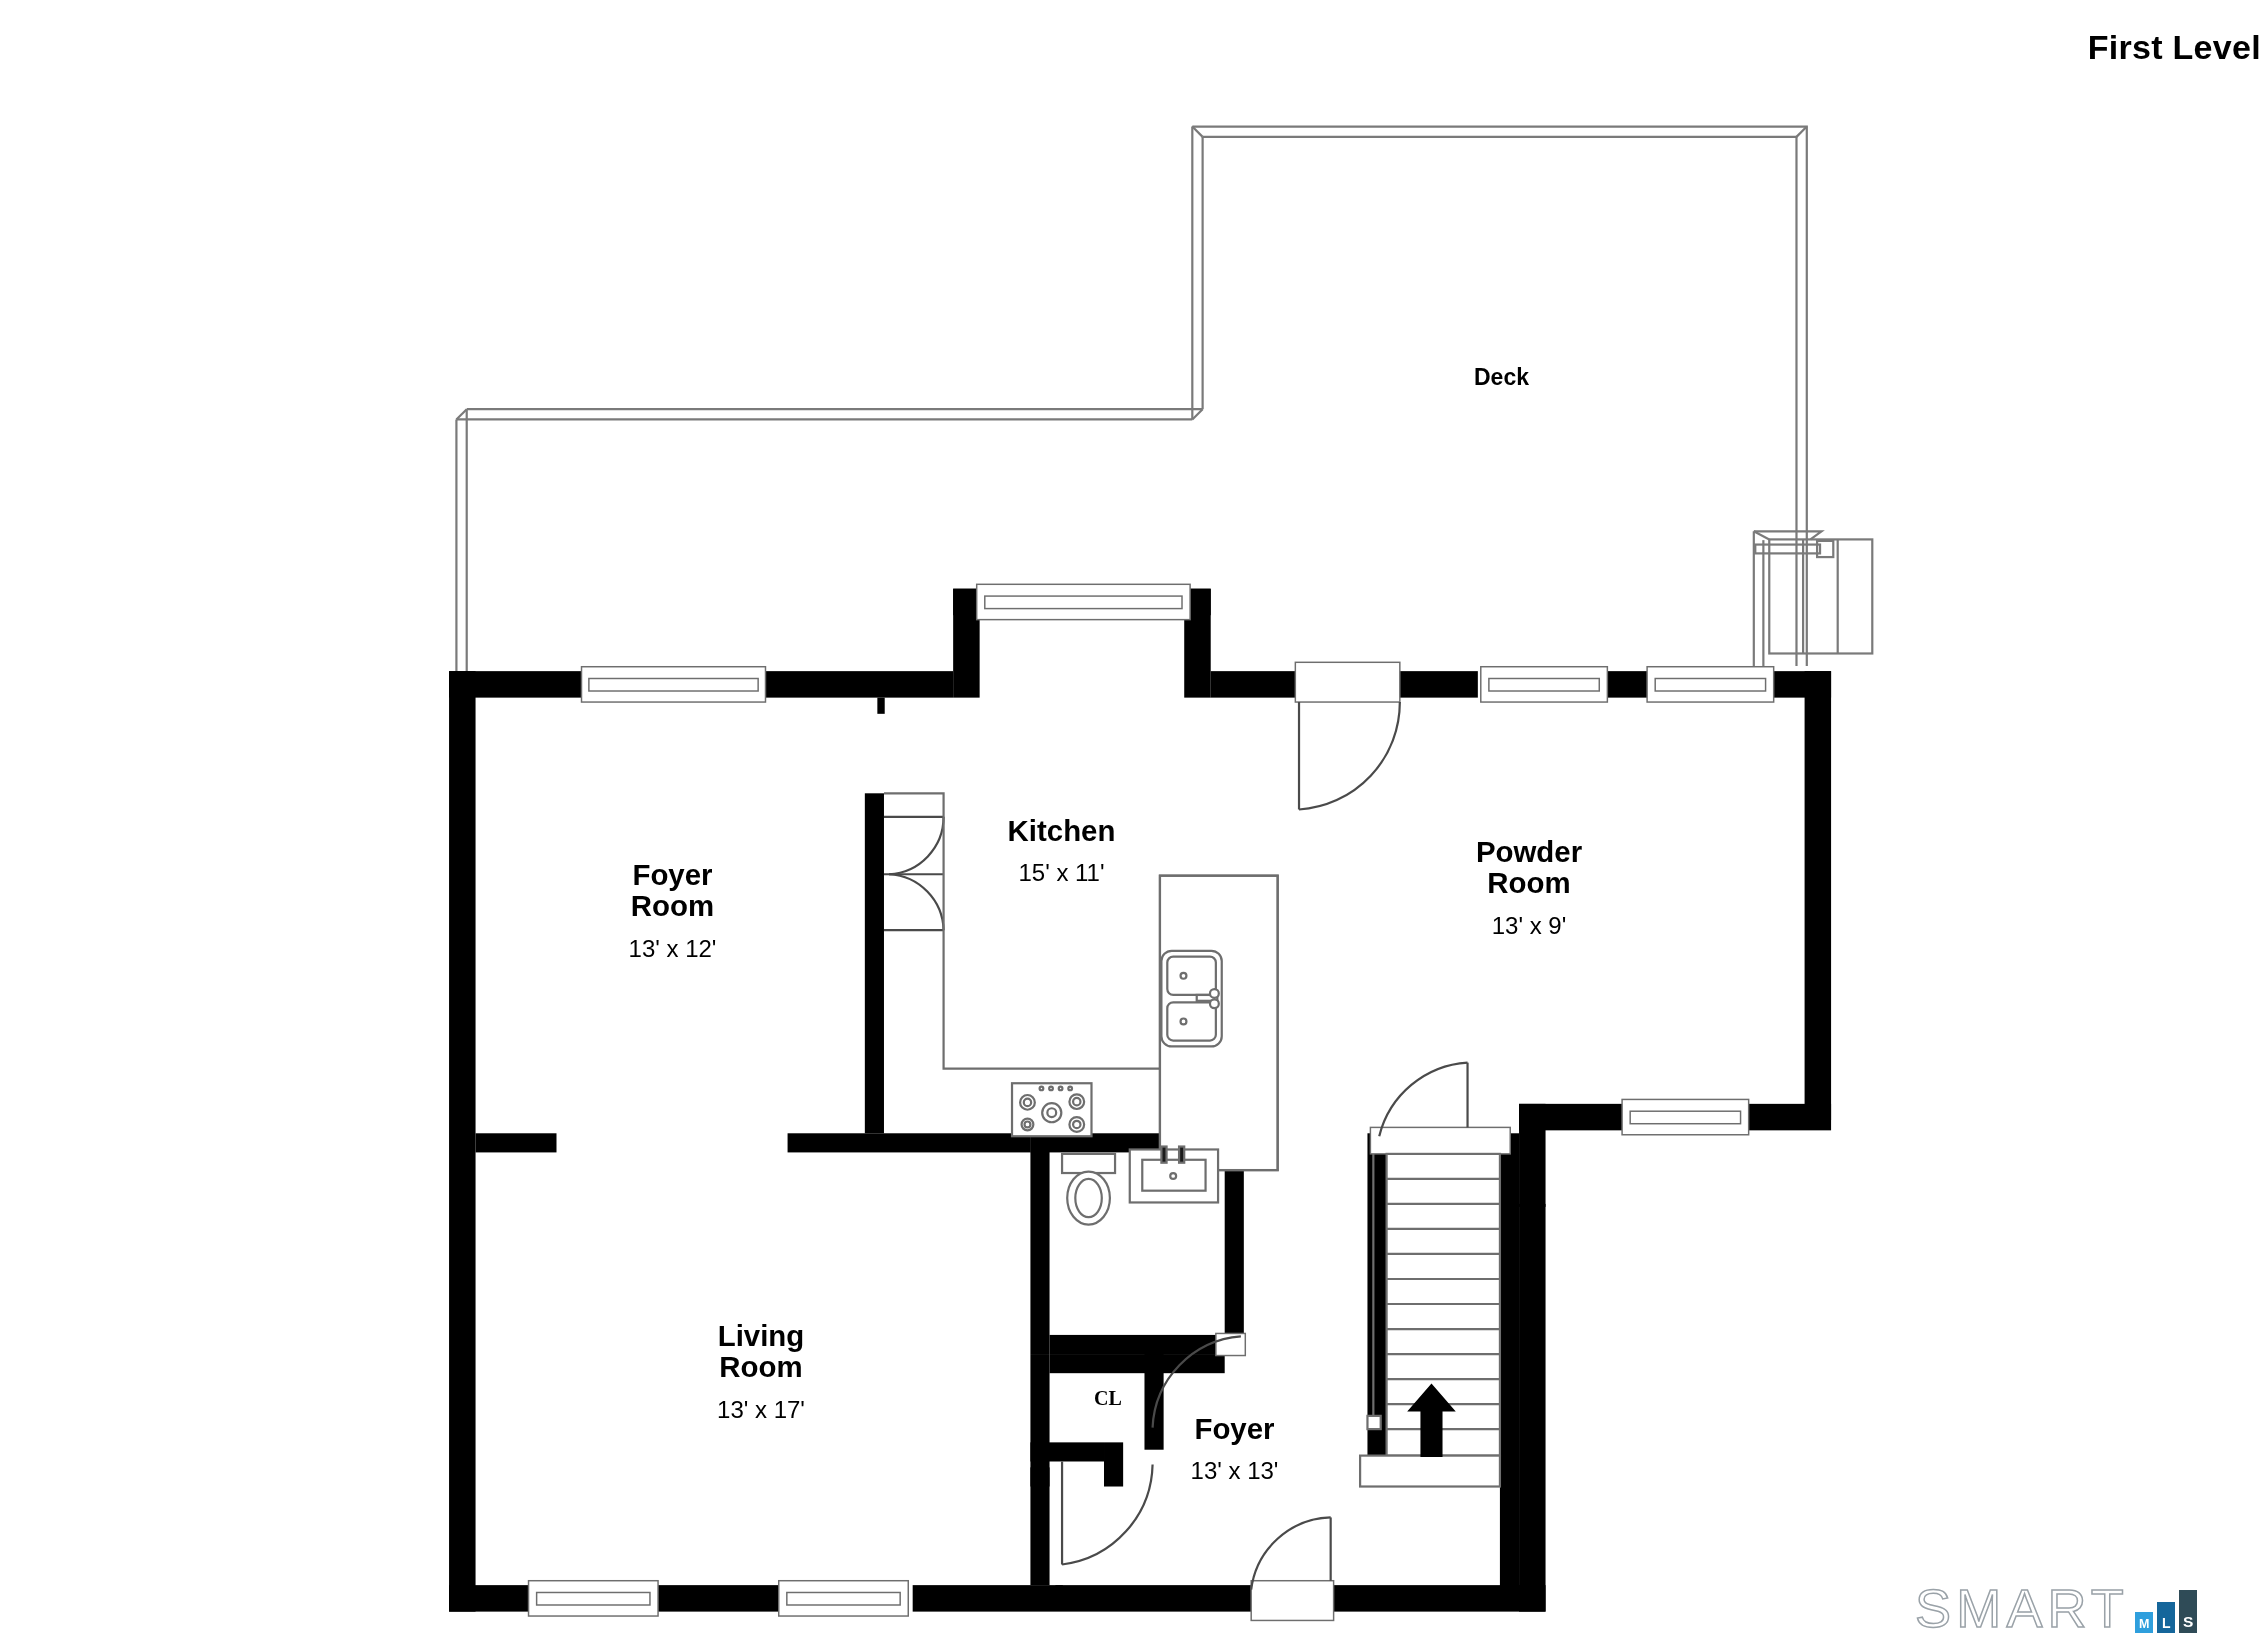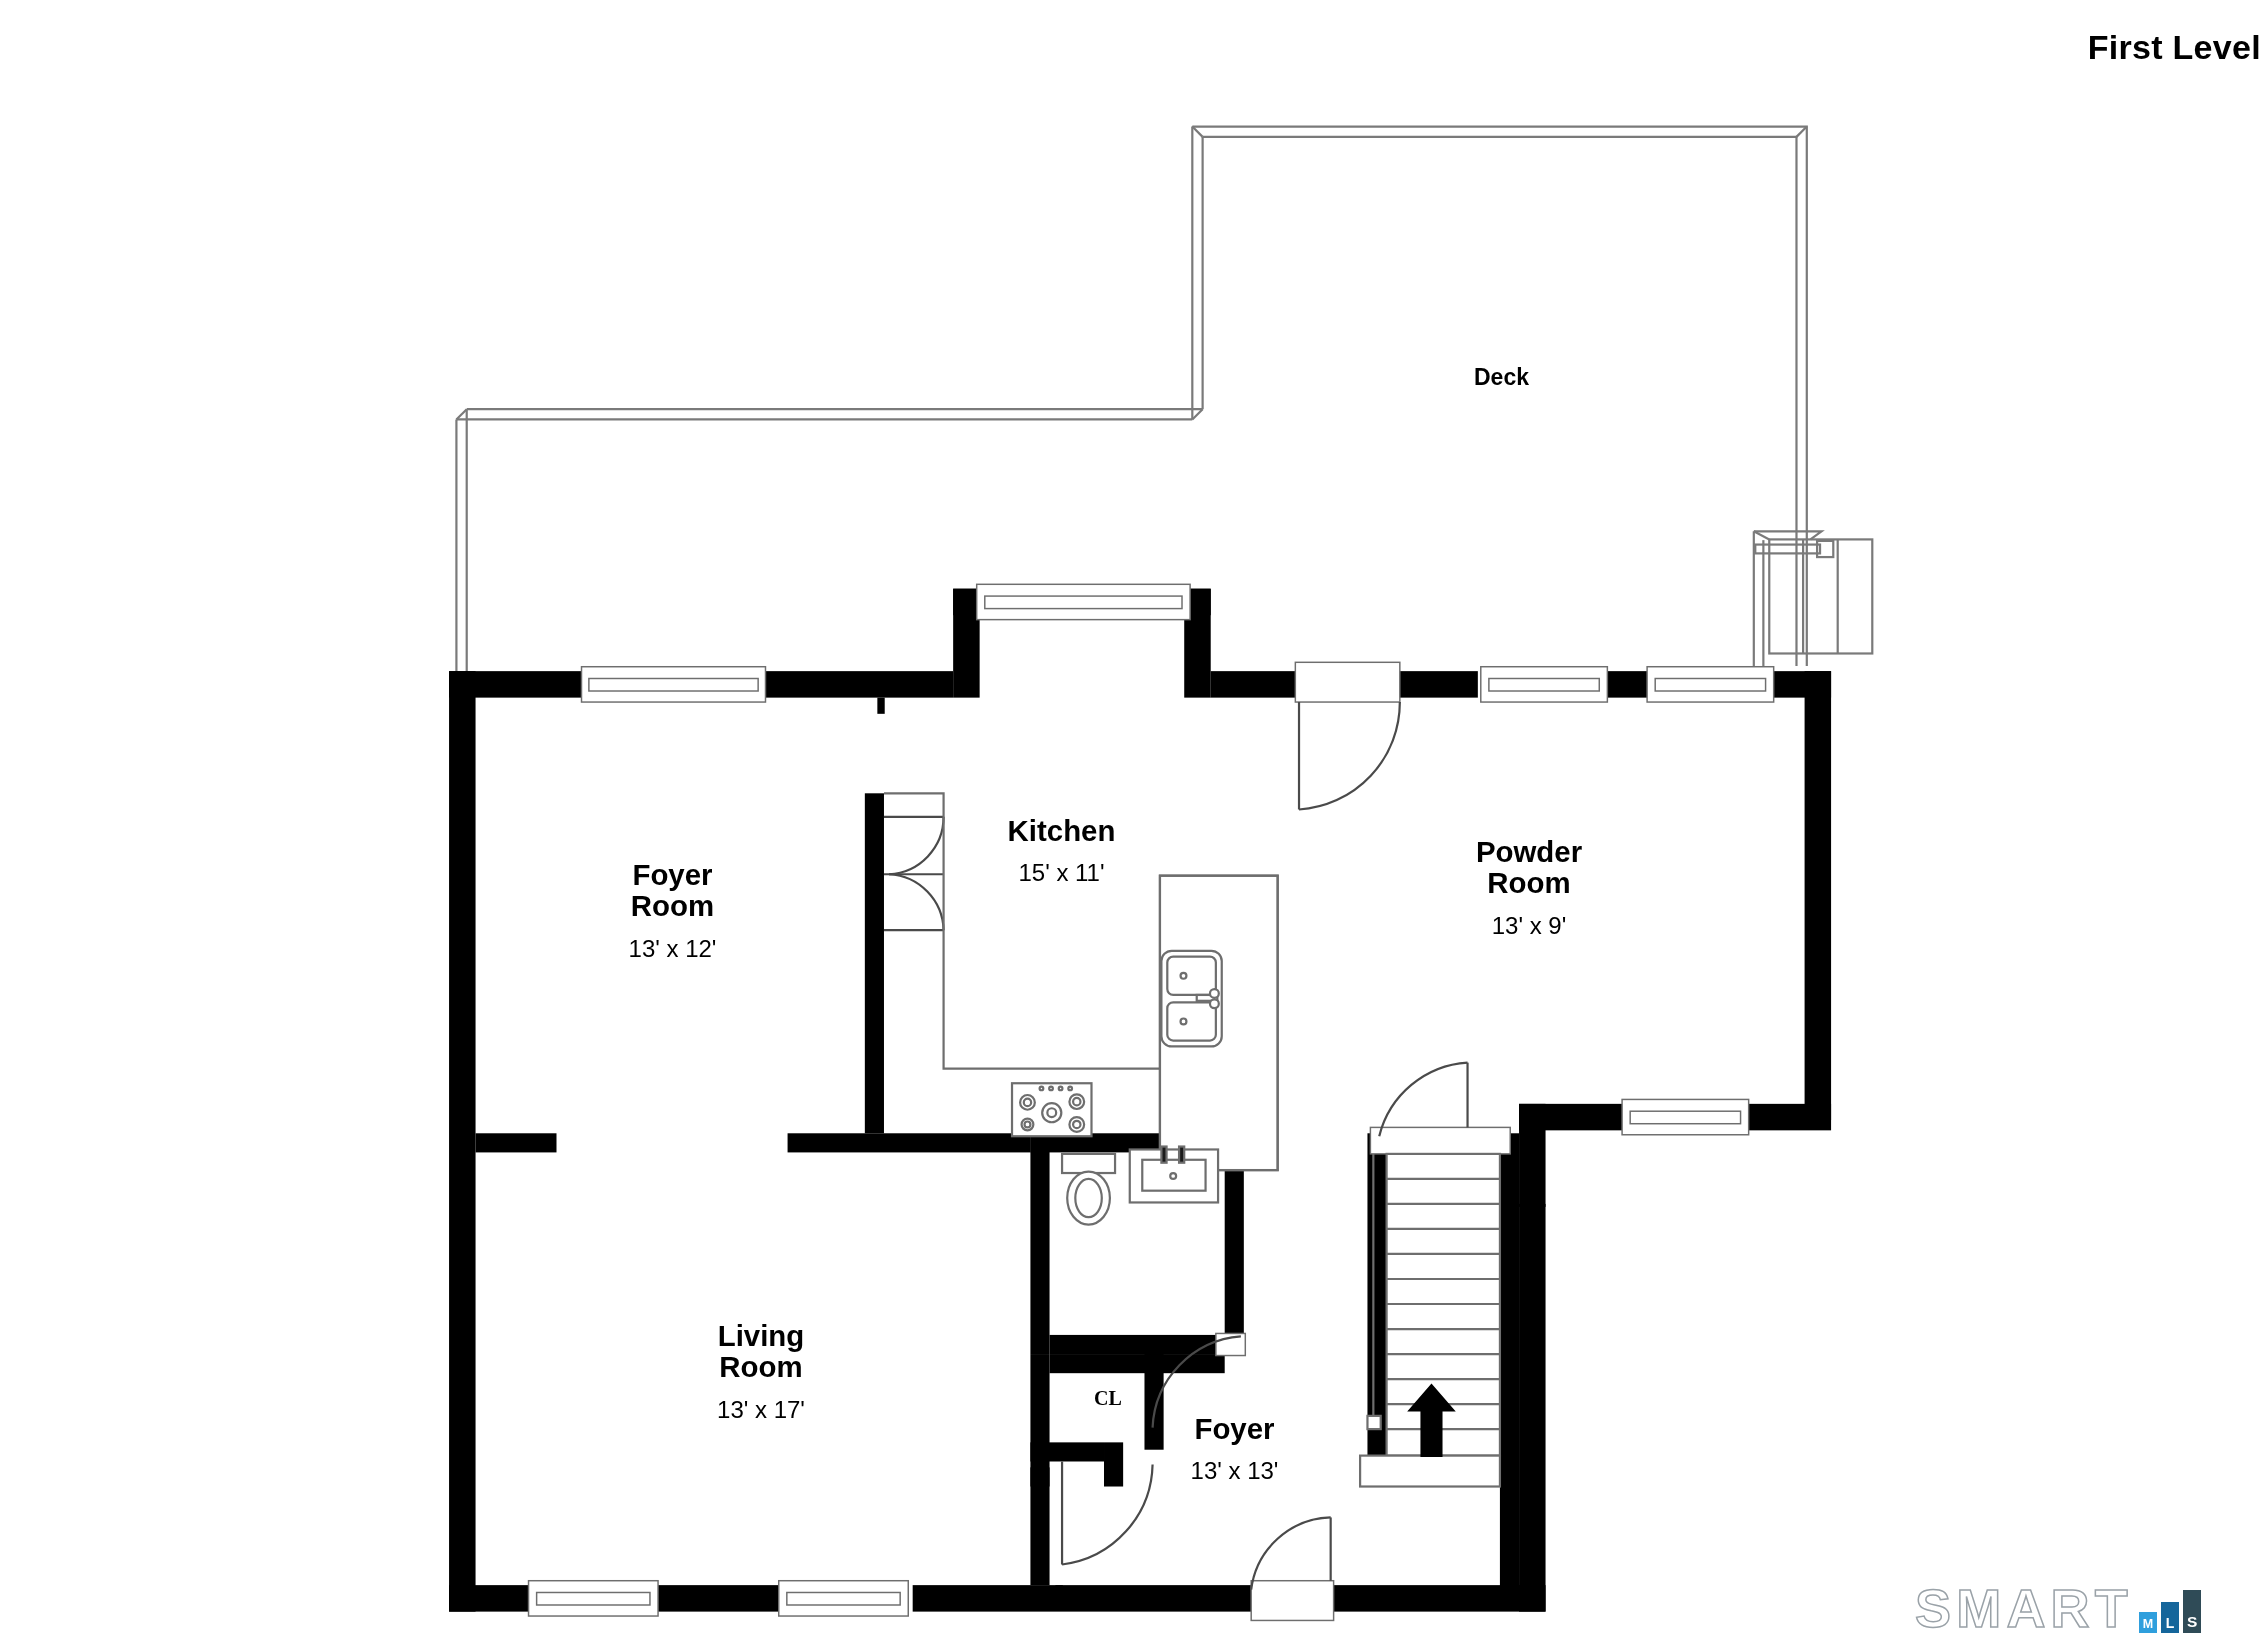--- a/index.html
+++ b/index.html
@@ -65,21 +65,21 @@
     position: absolute;
     left: 1915px;
     top: 1572px;
     width: 317px;
     height: 62px;
     display: flex;
     align-items: flex-end;
   }
   .mls-word {
     font-size: 54px;
-    font-weight: bold;
+    font-weight: normal;
     letter-spacing: 5.2px;
     color: transparent;
     -webkit-text-stroke: 1.5px #9aa2a8;
     line-height: 0.95;
     font-family: "Liberation Sans", sans-serif;
   }
   .mls-boxes {
     display: flex;
     align-items: flex-end;
     gap: 3.7px;

